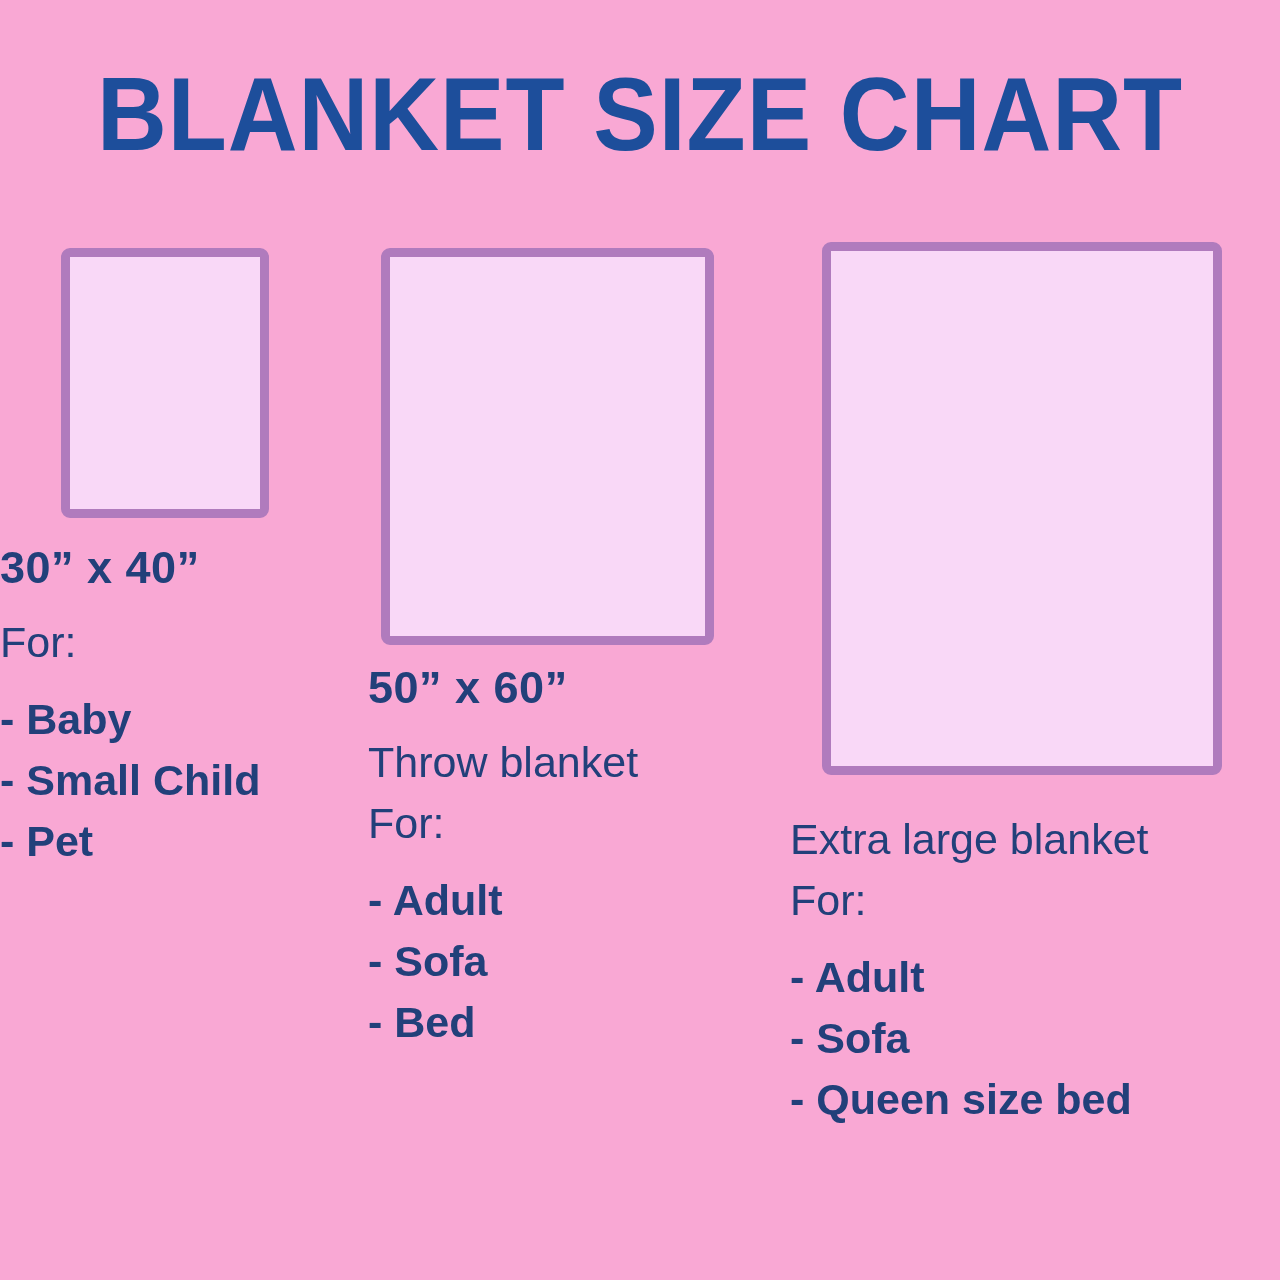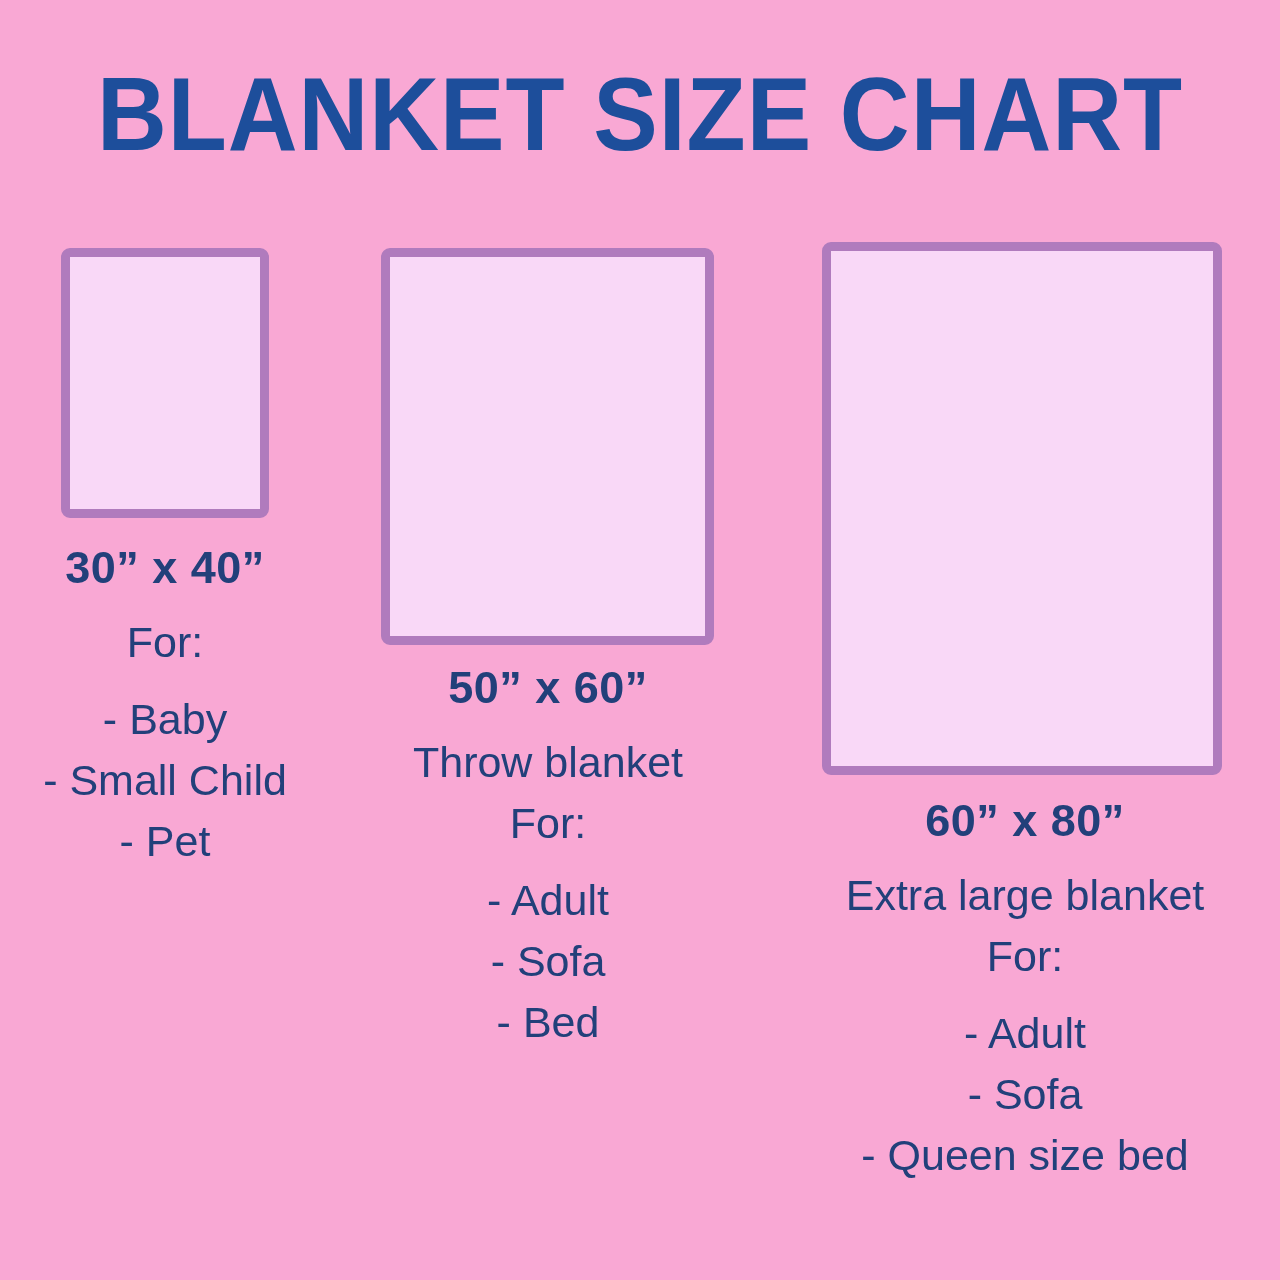--- a/index.html
+++ b/index.html
@@ -42,39 +42,39 @@
     border-radius: 9px;
     box-sizing: border-box;
   }
   #rect-small  { left: 61px;  top: 248px; width: 208px; height: 270px; }
   #rect-throw  { left: 381px; top: 248px; width: 333px; height: 397px; }
   #rect-xlarge { left: 822px; top: 242px; width: 400px; height: 533px; }
 
   
   .size-block {
     position: absolute;
-    text-align: center;
+    text-align: left;
     color: #22407a;
     font-family: "Liberation Sans", sans-serif;
   }
   .dim-label {
     font-weight: bold;
     font-size: 45px;
     line-height: 56px;
     letter-spacing: 0.5px;
     white-space: nowrap;
   }
   .desc-line {
     font-weight: normal;
     font-size: 43px;
     line-height: 61px;
     white-space: nowrap;
   }
   .use-item {
-    font-weight: normal;
+    font-weight: bold;
     font-size: 43px;
     line-height: 61px;
     white-space: nowrap;
   }
   .spacer-gap { height: 16px; }
 
   
   #block-small  { left: 0px;   top: 540px; width: 330px; }
   #block-throw  { left: 368px; top: 660px; width: 360px; }
   #block-xlarge { left: 790px; top: 793px; width: 470px; }
@@ -107,21 +107,20 @@
     <div class="desc-line">For:</div>
     <div class="spacer-gap"></div>
     <div class="use-item">- Adult</div>
     <div class="use-item">- Sofa</div>
     <div class="use-item">- Bed</div>
   </div>
 
   <div class="blanket-rect" id="rect-xlarge"></div>
 
   <div class="size-block" id="block-xlarge">
-    <div class="dim-label">60” x 80”</div>
     <div class="spacer-gap"></div>
     <div class="desc-line">Extra large blanket</div>
     <div class="desc-line">For:</div>
     <div class="spacer-gap"></div>
     <div class="use-item">- Adult</div>
     <div class="use-item">- Sofa</div>
     <div class="use-item">- Queen size bed</div>
   </div>
 
 </div>

